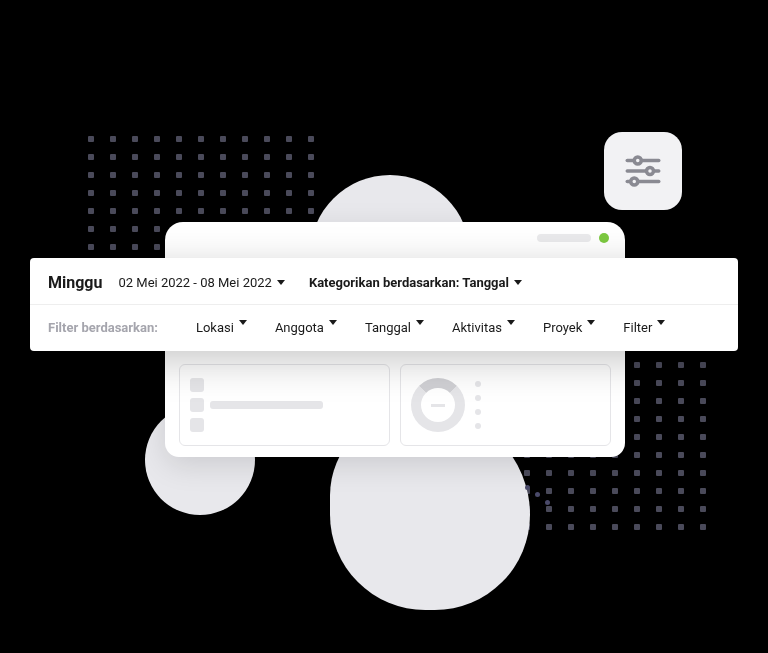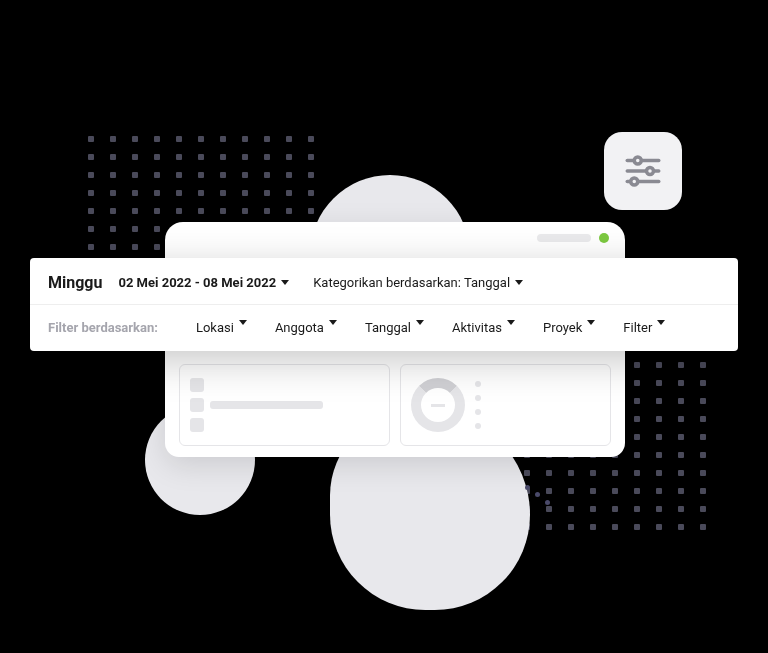--- a/index.html
+++ b/index.html
@@ -36,22 +36,22 @@
     .ph-donut { width: 54px; height: 54px; border: 10px solid #e5e5e8; border-radius: 50%; border-top-color: #d0d0d4; flex-shrink: 0; position: relative; }
     .ph-donut::after { content: ''; position: absolute; inset: 0; margin: auto; width: 14px; height: 3px; background: #e5e5e8; }
     .ph-lines-stack { flex: 1; display: flex; flex-direction: column; gap: 6px; }
     .ph-row { display: flex; gap: 6px; align-items: center; }
     .ph-bullet { width: 6px; height: 6px; background: #e5e5e8; border-radius: 50%; }
     
     .filter-overlay { position: absolute; top: 258px; left: 30px; right: 30px; background: #fff; border-radius: 4px; box-shadow: 0 10px 40px rgba(0,0,0,0.22); padding: 0; }
     .filter-row1 { display: flex; align-items: center; gap: 16px; padding: 15px 18px 12px 18px; font-size: 13px; color: #1a1a1a; border-bottom: 1px solid #eee; flex-wrap: nowrap; white-space: nowrap; }
     .period-label { font-weight: 700; font-size: 16px; }
     .drop { display: flex; align-items: center; gap: 5px; cursor: pointer; }
-    .drop-label { font-weight: 700; }
-    .drop-label.b { font-weight: 400; padding-left: 8px; }
+    .drop-label { font-weight: 400; }
+    .drop-label.b { font-weight: 700; padding-left: 8px; }
     .caret { width: 0; height: 0; border-left: 4px solid transparent; border-right: 4px solid transparent; border-top: 5px solid #1a1a1a; }
     
     .filter-row2 { display: flex; align-items: center; gap: 28px; padding: 15px 18px 16px 18px; font-size: 13px; color: #1a1a1a; }
     .filter-by-label { color: #a5a5ad; font-weight: 700; margin-right: 10px; }
     .filter-item { display: flex; gap: 5px; cursor: pointer; font-weight: 400; }
   </style>
 </head>
 <body>
 
 <div class="dot-pattern top-left">

